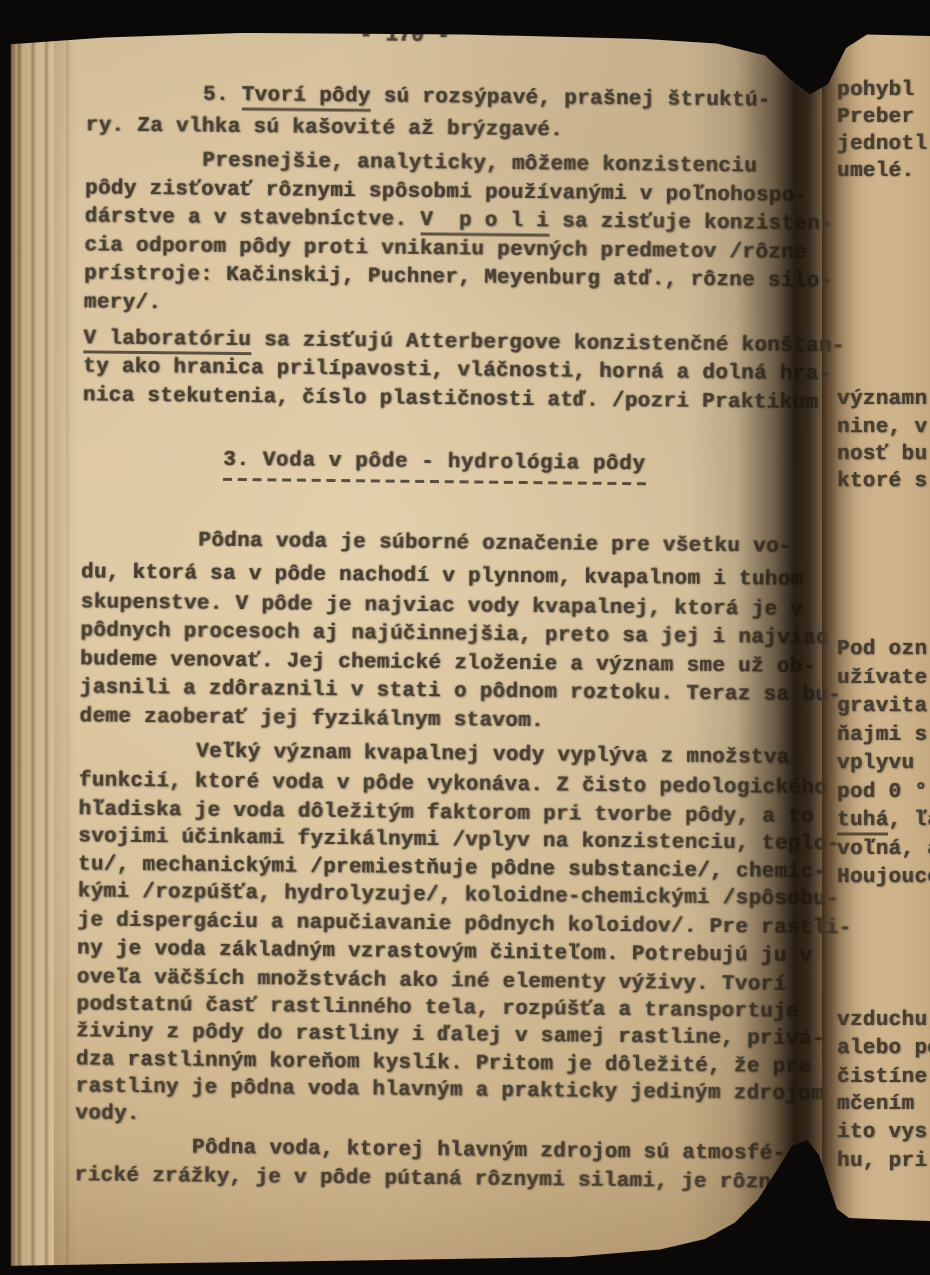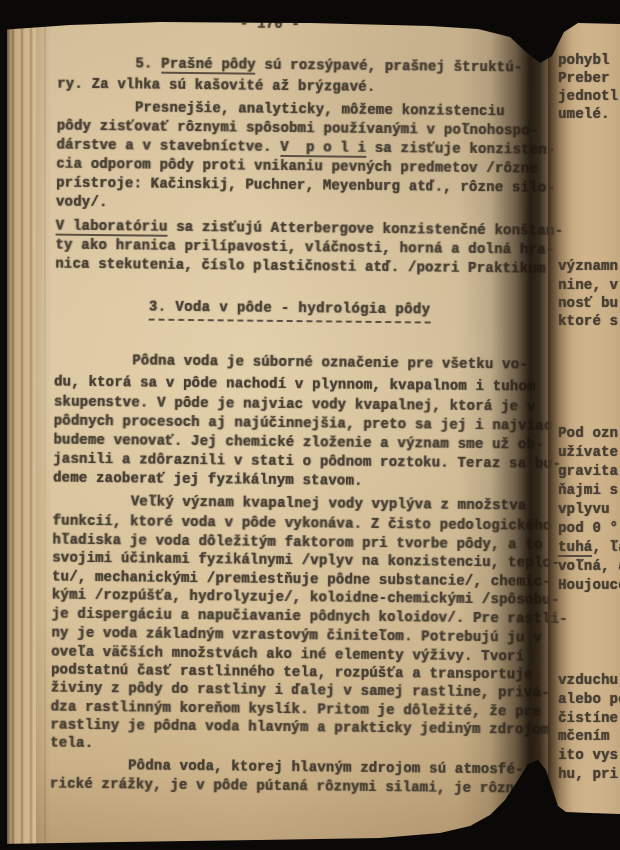--- a/index.html
+++ b/index.html
@@ -55,28 +55,28 @@
 <body>
 
 <div id="screen">
   <div class="left-edges"></div>
   <div class="main-page"></div>
   <div class="crease"></div>
   <div class="right-sliver"></div>
 
   <div class="text-layer">
       <div class="line" style="left: 204px; top: 14px;"><span>- 170 -</span></div>
-      <div class="line" style="left: 100px; top: 55px;"><span>5. </span><span class="seg-u">Prašné pôdy</span><span> sú rozsýpavé, prašnej štruktú-</span></div>
+      <div class="line" style="left: 100px; top: 55px;"><span>5. </span><span class="seg-u">Tvorí pôdy</span><span> sú rozsýpavé, prašnej štruktú-</span></div>
       <div class="line" style="left: 22px; top: 76px;"><span>ry. Za vlhka sú kašovité až brýzgavé.</span></div>
       <div class="line" style="left: 100px; top: 99px;"><span>Presnejšie, analyticky, môžeme konzistenciu</span></div>
       <div class="line" style="left: 22px; top: 118px;"><span>pôdy zisťovať rôznymi spôsobmi používanými v poľnohospo-</span></div>
       <div class="line" style="left: 22px; top: 137px;"><span>dárstve a v stavebníctve. </span><span class="seg-u">V  p o l i</span><span> sa zisťuje konzisten-</span></div>
       <div class="line" style="left: 22px; top: 156px;"><span>cia odporom pôdy proti vnikaniu pevných predmetov /rôzne</span></div>
       <div class="line" style="left: 22px; top: 175px;"><span>prístroje: Kačinskij, Puchner, Meyenburg atď., rôzne silo-</span></div>
-      <div class="line" style="left: 22px; top: 194px;"><span>vody/.</span></div>
+      <div class="line" style="left: 22px; top: 194px;"><span>mery/.</span></div>
       <div class="line" style="left: 22px; top: 218px;"><span class="seg-u">V laboratóriu</span><span> sa zisťujú Atterbergove konzistenčné konštan-</span></div>
       <div class="line" style="left: 22px; top: 237px;"><span>ty ako hranica prilípavosti, vláčnosti, horná a dolná hra-</span></div>
       <div class="line" style="left: 22px; top: 256px;"><span>nica stekutenia, číslo plastičnosti atď. /pozri Praktikum</span></div>
       <div class="line" style="left: 116px; top: 298px;"><span class="seg-h">3. Voda v pôde - hydrológia pôdy</span></div>
       <div class="line" style="left: 100px; top: 352px;"><span>Pôdna voda je súborné označenie pre všetku vo-</span></div>
       <div class="line" style="left: 22px; top: 374px;"><span>du, ktorá sa v pôde nachodí v plynnom, kvapalnom i tuhom</span></div>
       <div class="line" style="left: 22px; top: 394px;"><span>skupenstve. V pôde je najviac vody kvapalnej, ktorá je v</span></div>
       <div class="line" style="left: 22px; top: 413px;"><span>pôdnych procesoch aj najúčinnejšia, preto sa jej i najviac</span></div>
       <div class="line" style="left: 22px; top: 432px;"><span>budeme venovať. Jej chemické zloženie a význam sme už ob-</span></div>
       <div class="line" style="left: 22px; top: 451px;"><span>jasnili a zdôraznili v stati o pôdnom roztoku. Teraz sa bu-</span></div>
@@ -87,21 +87,21 @@
       <div class="line" style="left: 22px; top: 550px;"><span>svojimi účinkami fyzikálnymi /vplyv na konzistenciu, teplo-</span></div>
       <div class="line" style="left: 22px; top: 569px;"><span>tu/, mechanickými /premiestňuje pôdne substancie/, chemic-</span></div>
       <div class="line" style="left: 22px; top: 587px;"><span>kými /rozpúšťa, hydrolyzuje/, koloidne-chemickými /spôsobu-</span></div>
       <div class="line" style="left: 22px; top: 606px;"><span>je dispergáciu a napučiavanie pôdnych koloidov/. Pre rastli-</span></div>
       <div class="line" style="left: 22px; top: 625px;"><span>ny je voda základným vzrastovým činiteľom. Potrebujú ju v</span></div>
       <div class="line" style="left: 22px; top: 644px;"><span>oveľa väčších množstvách ako iné elementy výživy. Tvorí</span></div>
       <div class="line" style="left: 22px; top: 662px;"><span>podstatnú časť rastlinného tela, rozpúšťa a transportuje</span></div>
       <div class="line" style="left: 22px; top: 680px;"><span>živiny z pôdy do rastliny i ďalej v samej rastline, privá-</span></div>
       <div class="line" style="left: 22px; top: 699px;"><span>dza rastlinným koreňom kyslík. Pritom je dôležité, že pre</span></div>
       <div class="line" style="left: 22px; top: 717px;"><span>rastliny je pôdna voda hlavným a prakticky jediným zdrojom</span></div>
-      <div class="line" style="left: 22px; top: 735px;"><span>tela.</span></div>
+      <div class="line" style="left: 22px; top: 735px;"><span>vody.</span></div>
       <div class="line" style="left: 100px; top: 757px;"><span>Pôdna voda, ktorej hlavným zdrojom sú atmosfé-</span></div>
       <div class="line" style="left: 22px; top: 776px;"><span>rické zrážky, je v pôde pútaná rôznymi silami, je rôzne</span></div>
     </div>
   <div class="frag-layer">
       <div class="line" style="left: 10px; top: 52px;"><span>pohybl</span></div>
       <div class="line" style="left: 10px; top: 70px;"><span>Preber</span></div>
       <div class="line" style="left: 10px; top: 88px;"><span>jednotl</span></div>
       <div class="line" style="left: 10px; top: 106px;"><span>umelé.</span></div>
       <div class="line" style="left: 10px; top: 258px;"><span>významn</span></div>
       <div class="line" style="left: 10px; top: 277px;"><span>nine, v</span></div>

